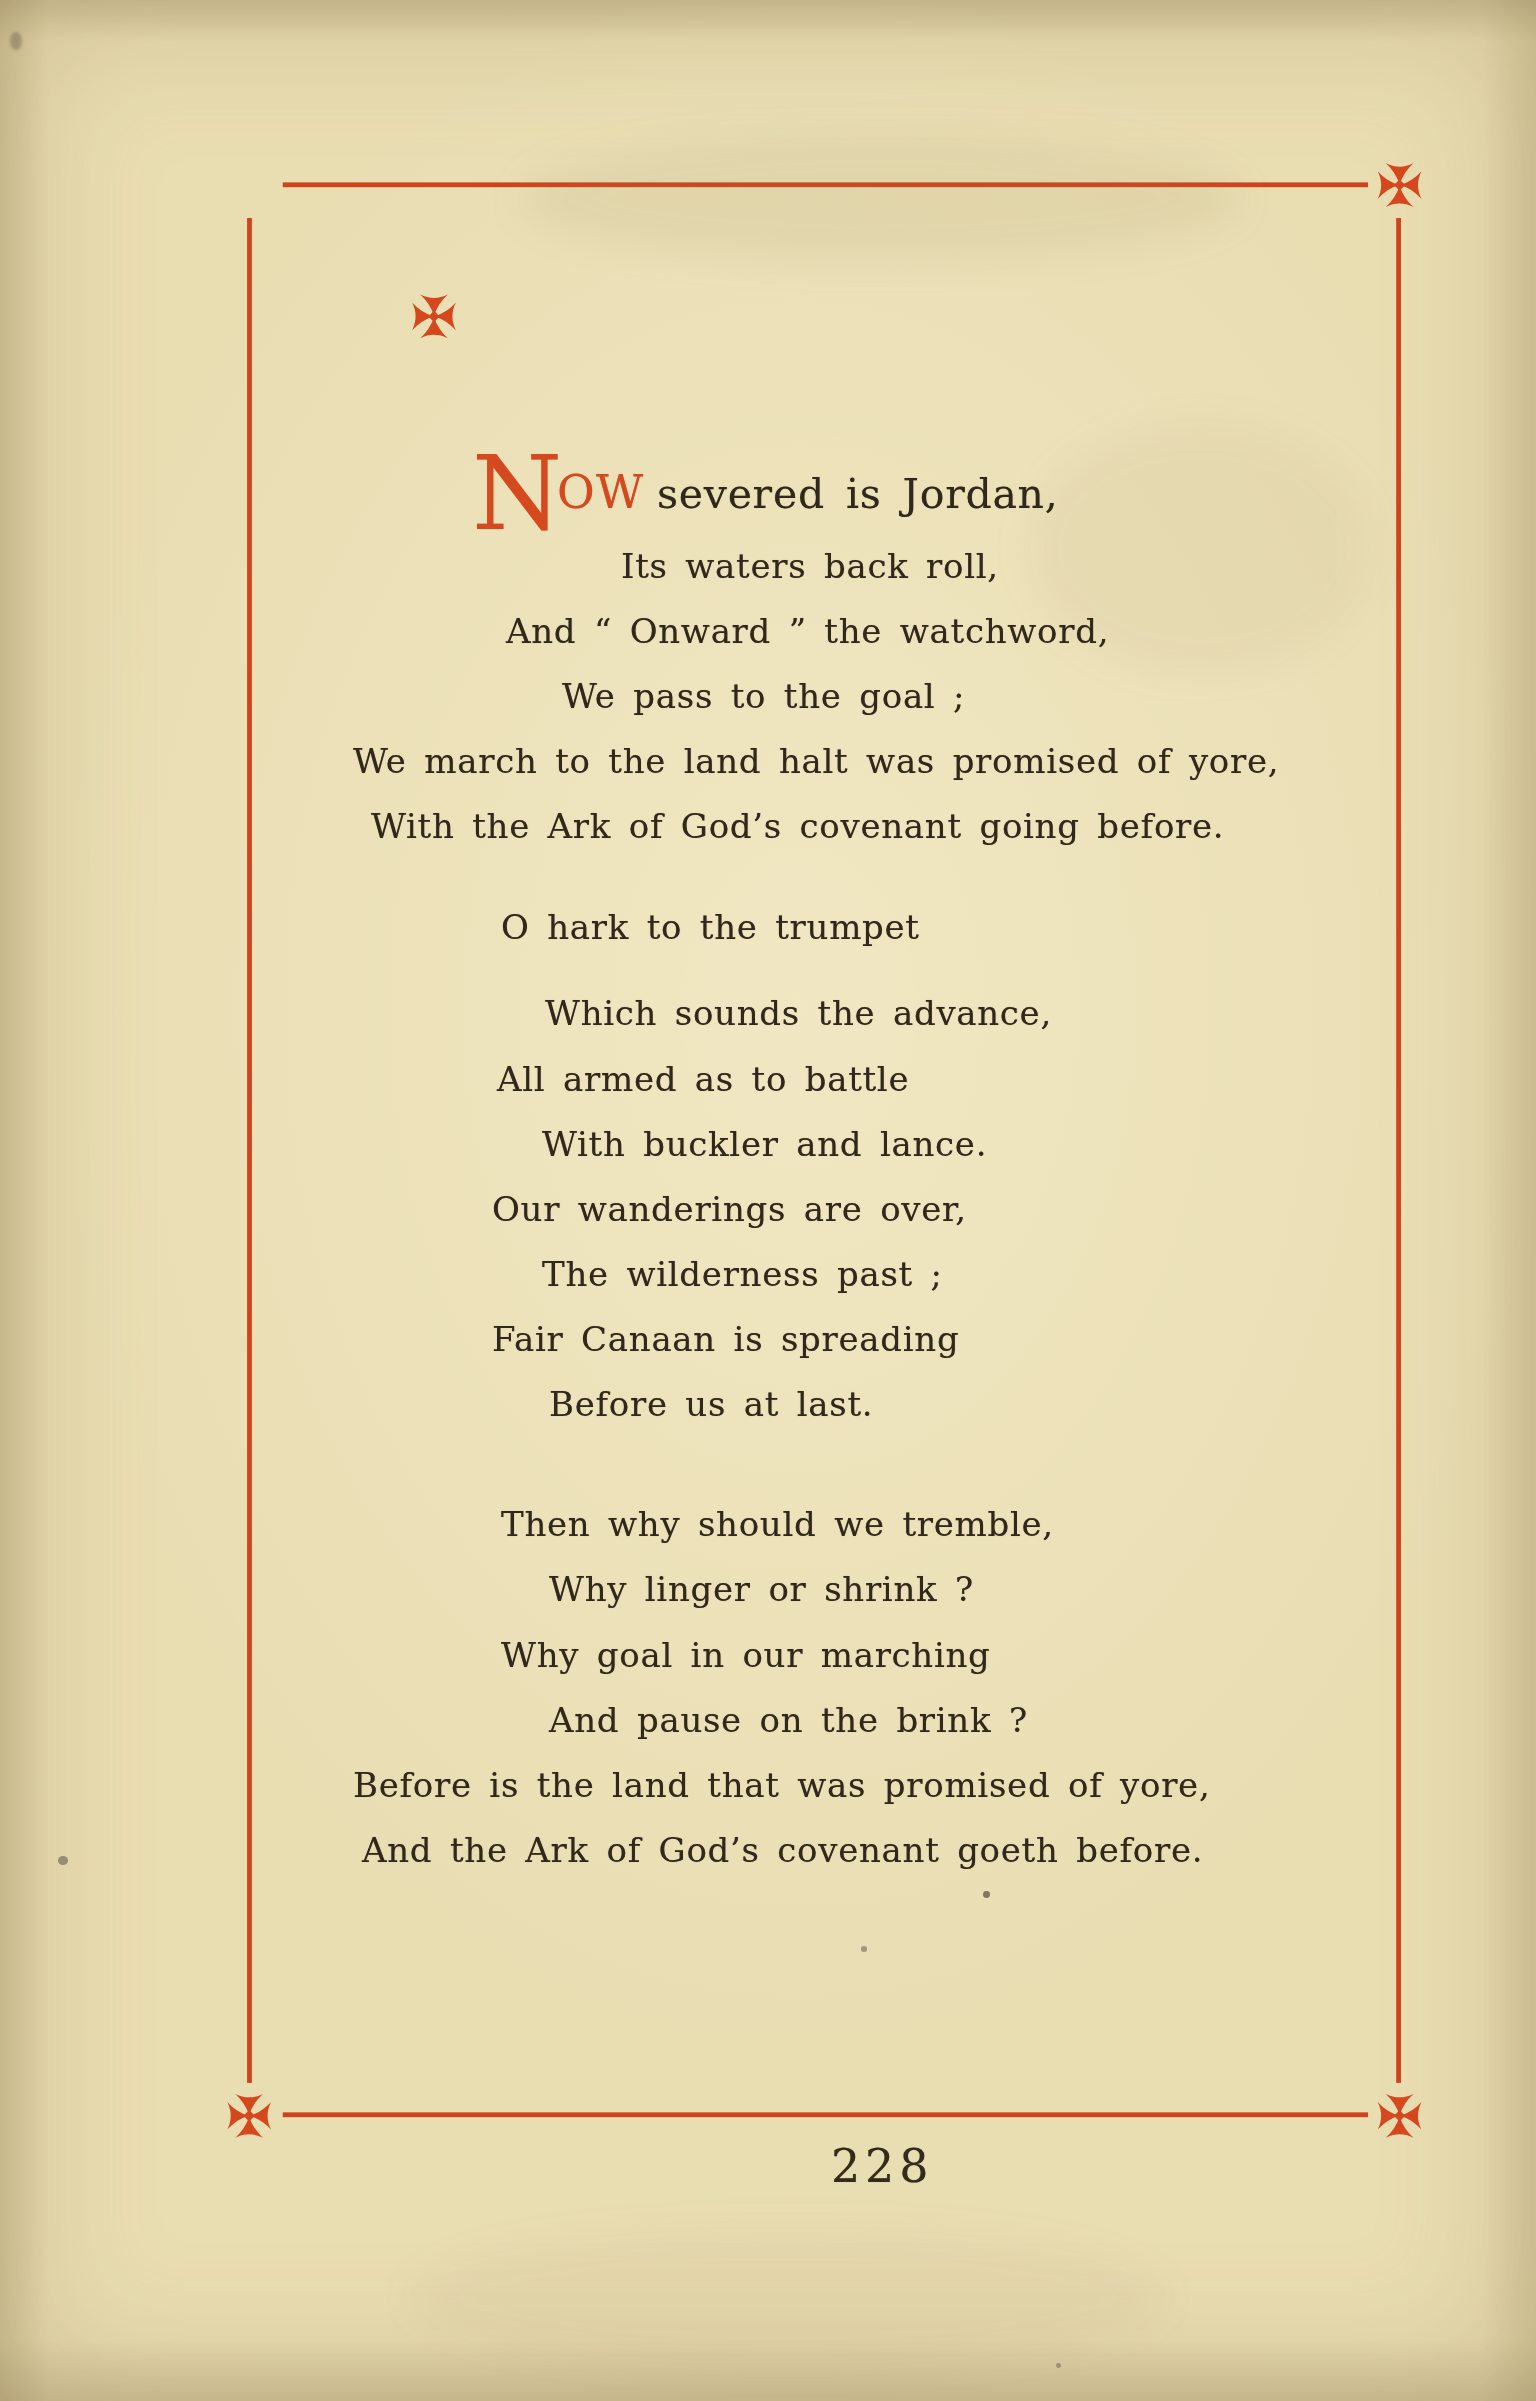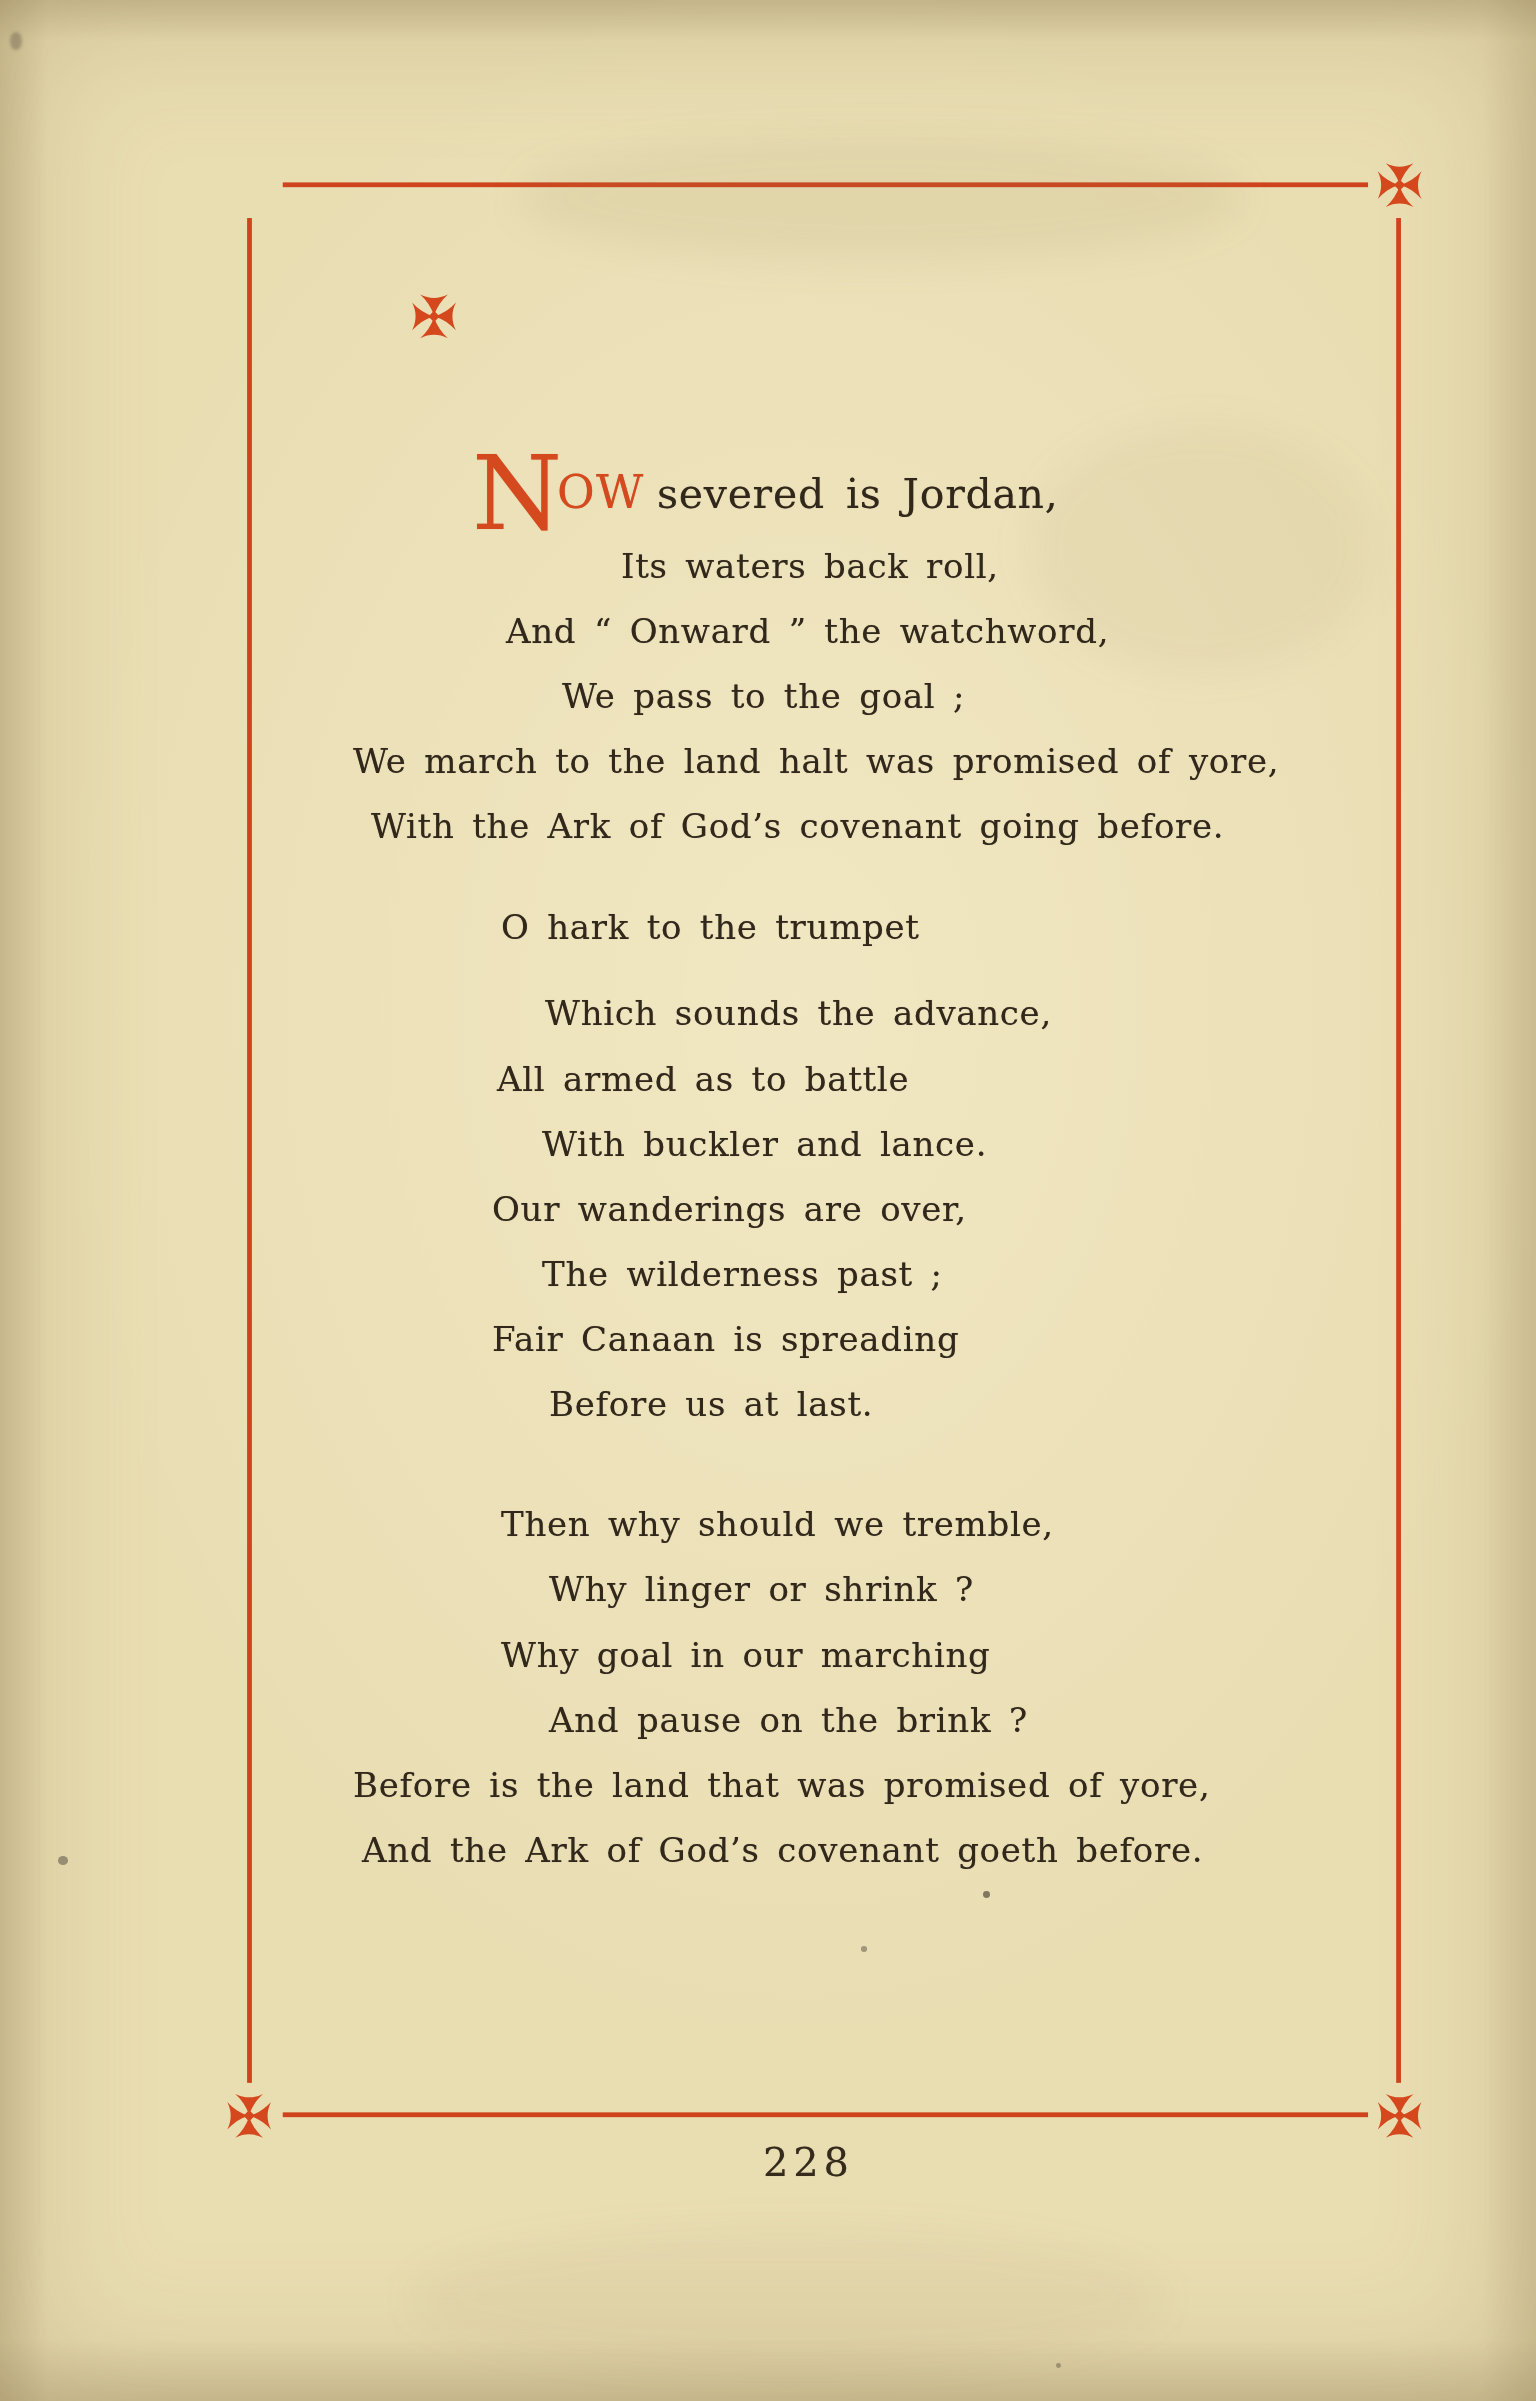--- a/index.html
+++ b/index.html
@@ -29,22 +29,22 @@
     position:absolute;left:472px;top:447px;
     font-size:103px;line-height:.9;
     color:#d5491f;text-shadow:0 0 0.7px rgba(190,60,20,.5);
   }
   .line1{position:absolute;left:557px;top:469px;white-space:nowrap;
     color:#31281b;text-shadow:0 0 0.7px rgba(49,40,27,.45);
     font-size:41px;line-height:1;letter-spacing:0.7px;word-spacing:.18em;}
   .smallred{font-size:46px;color:#d5491f;letter-spacing:1.4px;text-shadow:0 0 0.7px rgba(190,60,20,.5);}
   .tail{margin-left:12.3px;}
   .pagenum{
-    position:absolute;left:763px;top:2139px;
-    font-size:40px;letter-spacing:4.8px;color:#352b1d;
+    position:absolute;left:831px;top:2139px;
+    font-size:46px;letter-spacing:4.8px;color:#352b1d;
     text-shadow:0 0 0.7px rgba(49,40,27,.4);
   }
   .speck{position:absolute;border-radius:50%;}
   .s1{left:58px;top:1856px;width:10.3px;height:9px;background:rgba(90,82,70,.55);}
   .s2{left:983px;top:1891px;width:6.9px;height:6.9px;background:rgba(60,50,38,.6);}
   .s3{left:861px;top:1946px;width:5.5px;height:5.5px;background:rgba(90,80,64,.5);}
   .s4{left:1056px;top:2363px;width:4.8px;height:4.8px;background:rgba(90,80,64,.45);}
   .s5{left:9.6px;top:32px;width:12.3px;height:18px;background:rgba(100,88,70,.4);filter:blur(1.4px);}
   .ghost{position:absolute;filter:blur(18px);background:rgba(150,126,82,.10);border-radius:50%;}
   .g1{left:521px;top:137px;width:720px;height:123px;}

